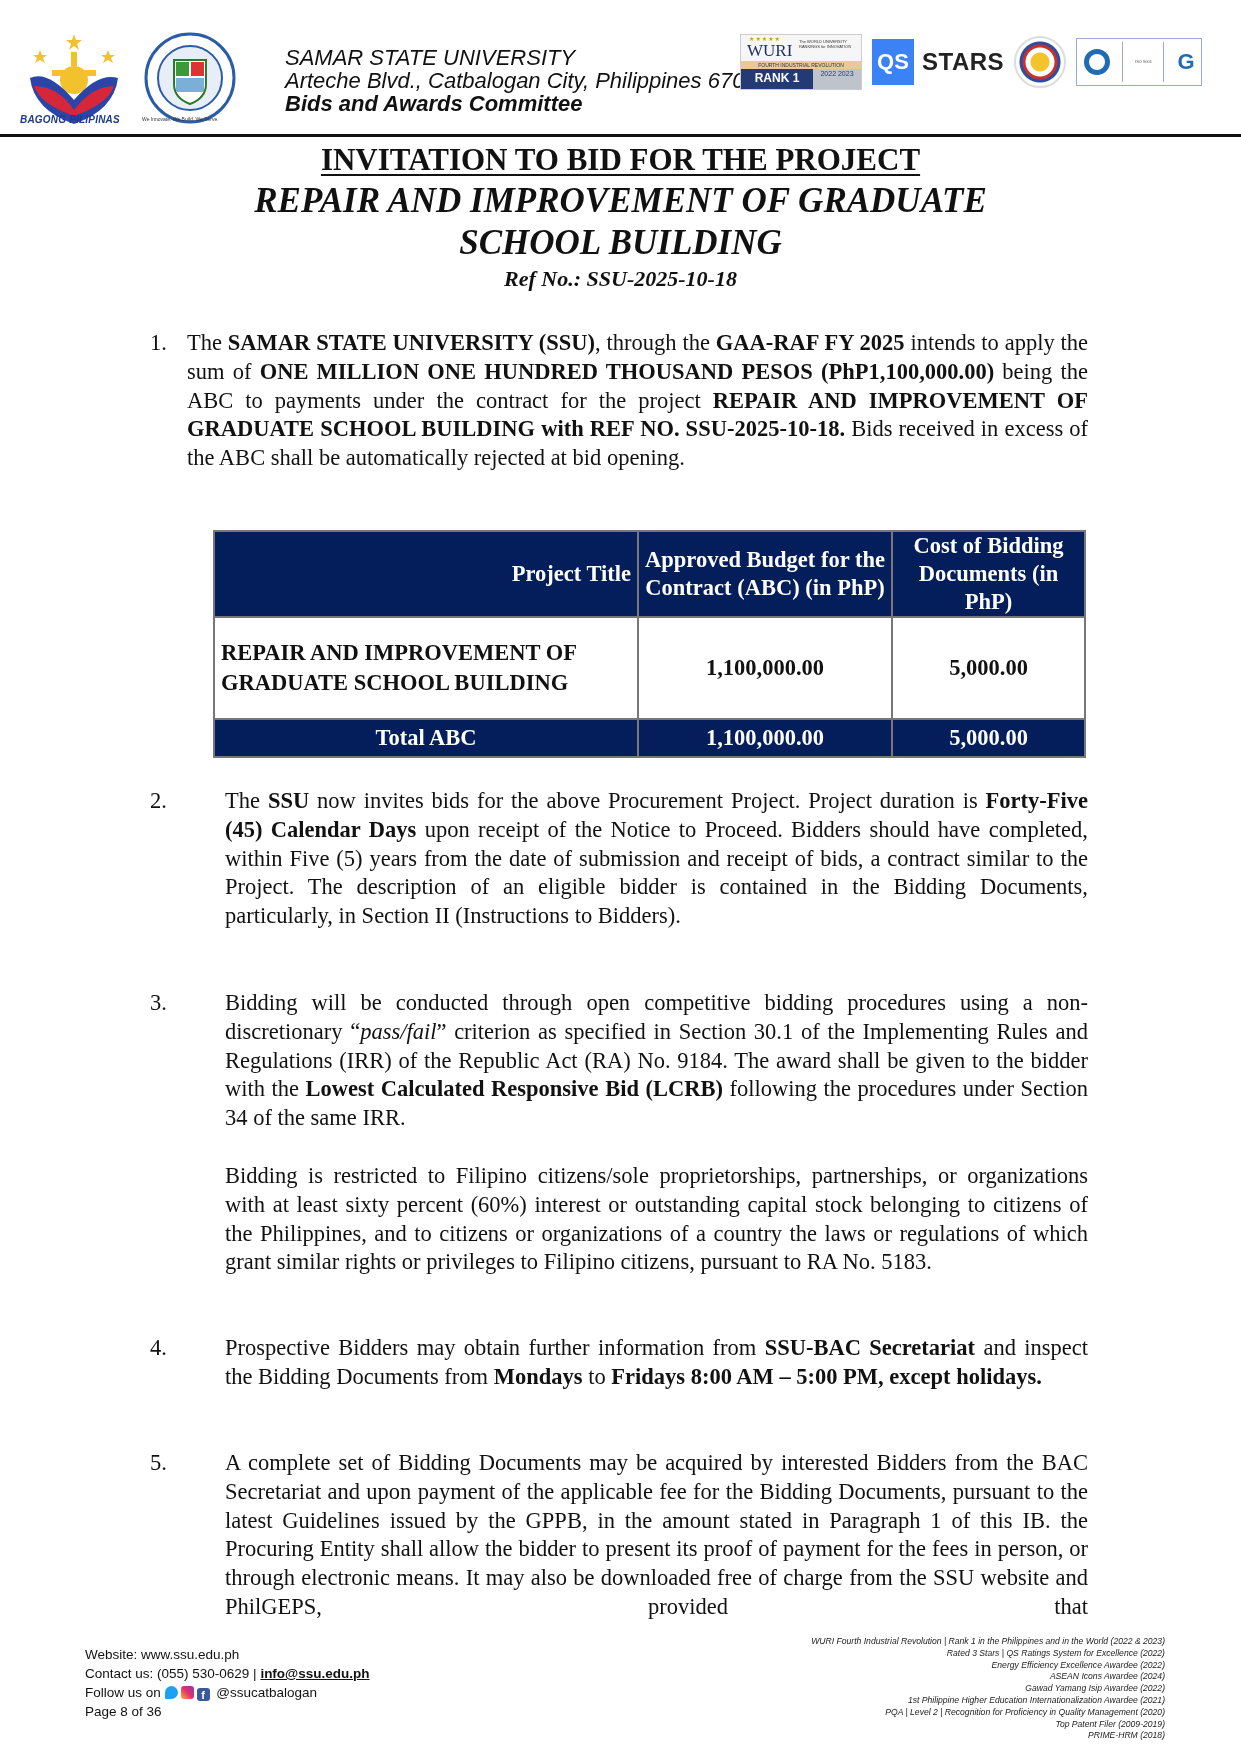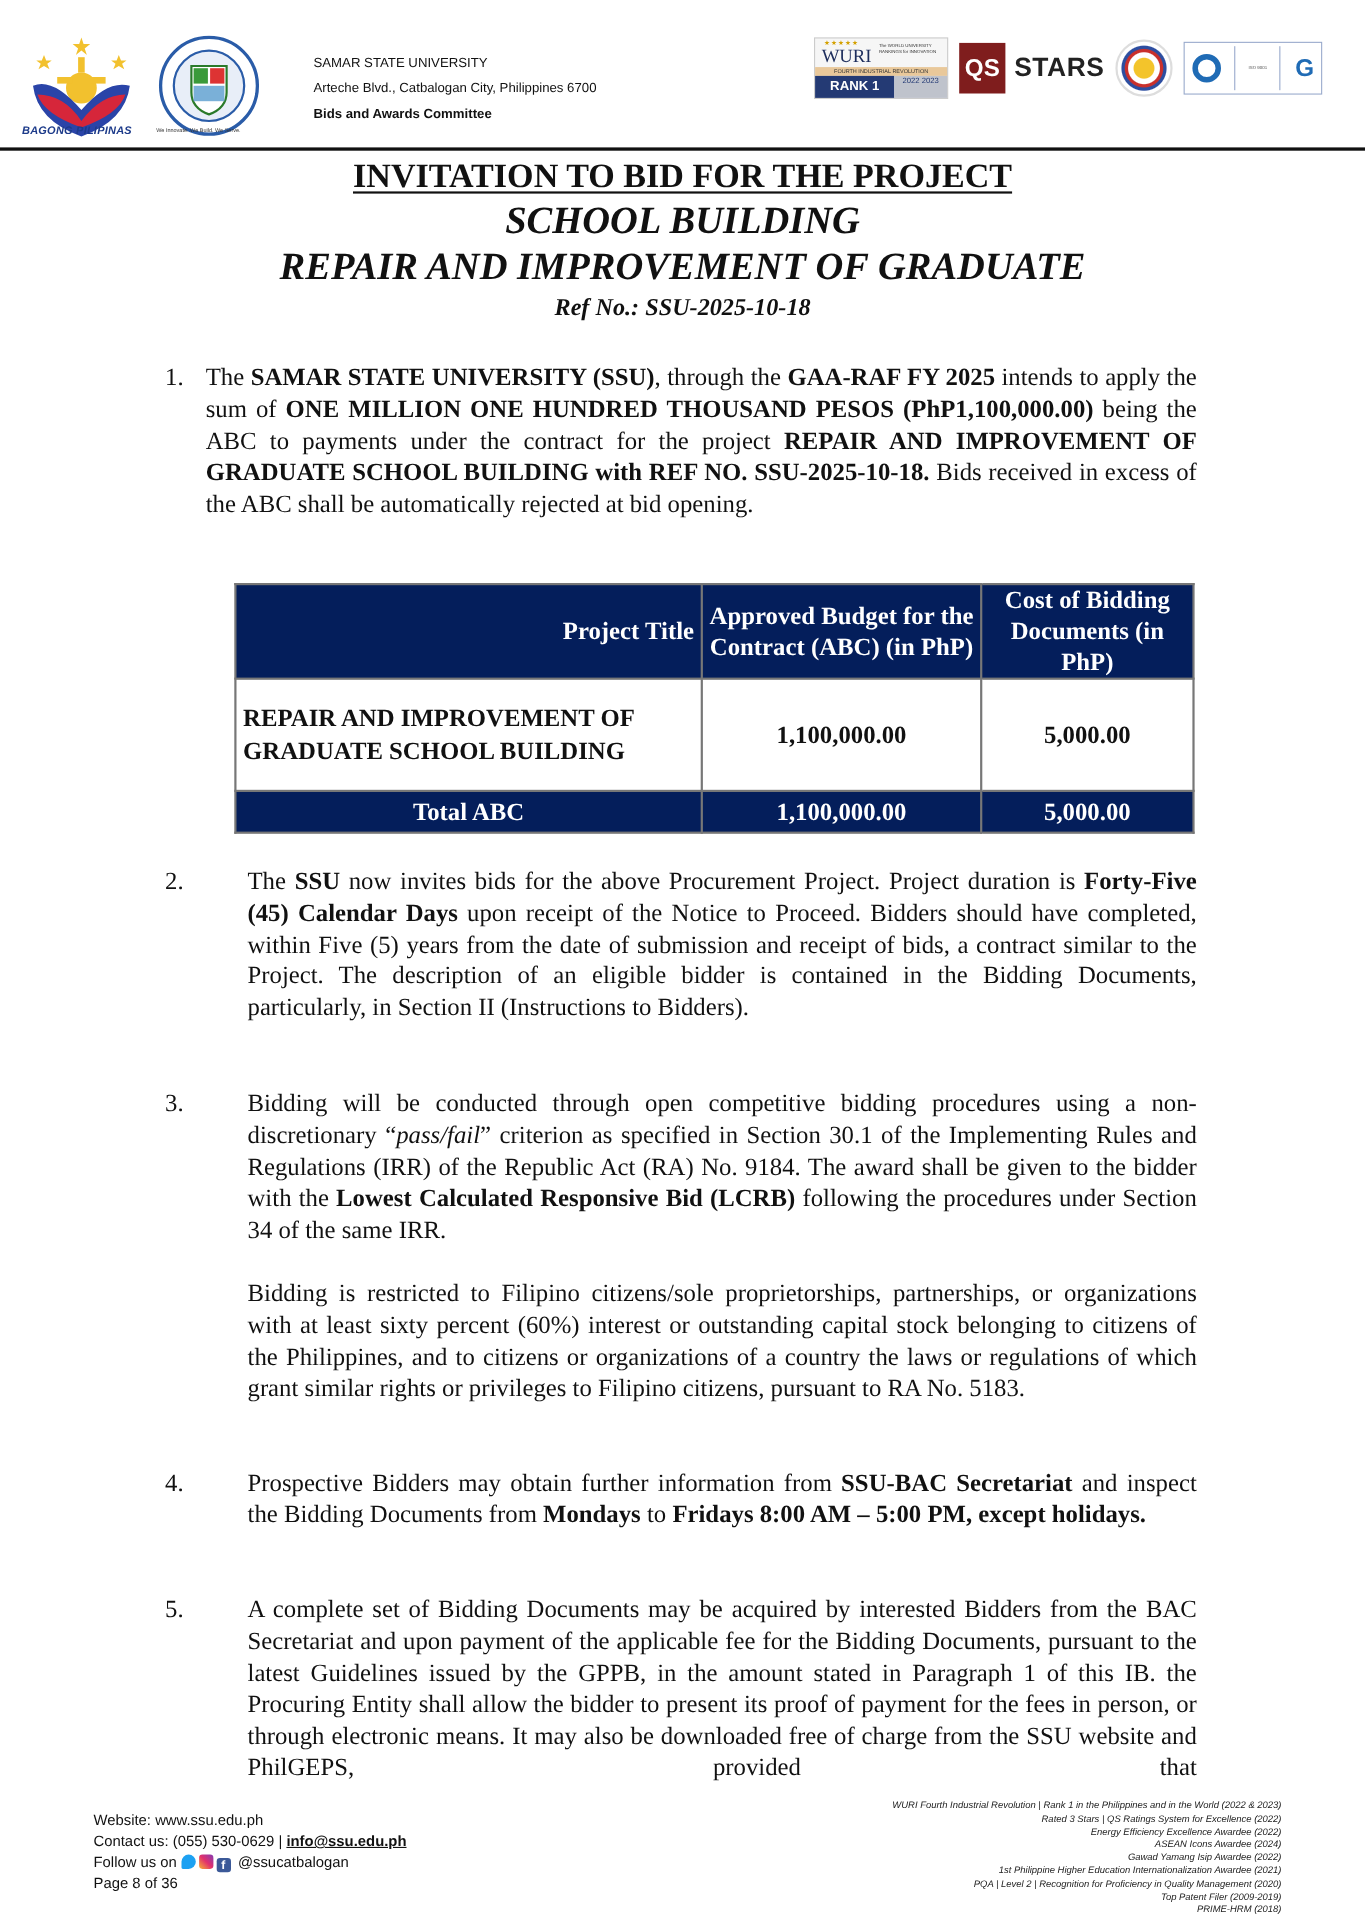--- a/index.html
+++ b/index.html
@@ -4,32 +4,32 @@
 <style>
   html, body { margin:0; padding:0; background:#fff; }
   body { width:1241px; height:1754px; position:relative; overflow:hidden; color:#111; font-family:"Liberation Serif", serif; }
 
   
   .hdr { position:absolute; left:0; top:0; width:1241px; height:138px; }
   .logo-bp { position:absolute; left:18px; top:30px; width:112px; height:98px; }
   .logo-ssu { position:absolute; left:142px; top:32px; width:96px; height:92px; }
   .ssu-tag { position:absolute; left:142px; top:116px; width:110px; font-family:"Liberation Sans", sans-serif; font-size:5px; color:#333; }
   .bp-text { position:absolute; left:20px; top:114px; font-family:"Liberation Sans", sans-serif; font-weight:bold; font-style:italic; font-size:10px; color:#1d3b8a; letter-spacing:0.2px; }
-  .hdr-lines { position:absolute; left:285px; top:46px; font-family:"Liberation Sans", sans-serif; font-size:12px; line-height:23px; color:#111; }
+  .hdr-lines { position:absolute; left:285px; top:46px; font-family:"Liberation Sans", sans-serif; font-size:22px; line-height:23px; color:#111;font-style:italic; }
   .hdr-lines .b { font-weight:bold; }
   .badges { position:absolute; left:740px; top:34px; height:56px; display:flex; align-items:center; gap:10px; }
   .wuri { width:120px; height:54px; border:1px solid #ccc; background:#f6f6f6; position:relative; font-family:"Liberation Serif", serif; }
   .wuri .w { position:absolute; left:6px; top:6px; font-size:17px; color:#1d2d5c; }
   .wuri .stars { position:absolute; left:8px; top:0px; font-size:6px; color:#d4a100; letter-spacing:1px; }
   .wuri .small { position:absolute; left:58px; top:4px; font-size:4px; line-height:5px; width:56px; color:#333; font-family:"Liberation Sans", sans-serif; }
   .wuri .band { position:absolute; left:0; top:26px; width:120px; height:8px; background:#e9c89a; font-size:5px; font-family:"Liberation Sans", sans-serif; text-align:center; color:#333; line-height:8px; }
   .wuri .rank { position:absolute; left:0; top:34px; width:72px; height:20px; background:#243a74; color:#fff; font-family:"Liberation Sans", sans-serif; font-weight:bold; font-size:12px; text-align:center; line-height:18px; }
   .wuri .yrs { position:absolute; left:72px; top:34px; width:48px; height:20px; background:#bfc3cc; color:#243a74; font-family:"Liberation Sans", sans-serif; font-size:7px; text-align:center; line-height:9px; }
   .qs { display:flex; align-items:center; gap:8px; }
-  .qs .box { width:42px; height:46px; background:#7f1d1d; color:#fff; font-family:"Liberation Sans", sans-serif; font-weight:bold; font-size:22px; display:flex; align-items:center; justify-content:center; }
+  .qs .box { width:42px; height:46px; background:#3b82f6; color:#fff; font-family:"Liberation Sans", sans-serif; font-weight:bold; font-size:22px; display:flex; align-items:center; justify-content:center; }
   .qs .stars-t { font-family:"Liberation Sans", sans-serif; font-weight:bold; font-size:24px; color:#222; letter-spacing:0.5px; }
   .pqa { width:48px; height:48px; border-radius:50%; border:2px solid #ddd; background:radial-gradient(circle at 50% 50%, #f3c42b 0 9px, #fff 10px 14px, #c9302c 15px 17px, #2d4ea0 18px 20px, #fff 21px); }
   .socotec { width:124px; height:46px; border:1px solid #9ac; display:flex; align-items:center; justify-content:space-around; background:#fff; }
   .socotec .c1 { width:26px; height:26px; border-radius:50%; border:5px solid #1f6bb5; box-sizing:border-box; }
   .socotec .mid { width:40px; height:40px; border-left:1px solid #9ac; border-right:1px solid #9ac; font-size:4px; font-family:"Liberation Sans",sans-serif; text-align:center; line-height:40px; color:#555; }
   .socotec .c2 { font-family:"Liberation Sans",sans-serif; font-weight:bold; font-size:22px; color:#1f6bb5; }
   .hdr-rule { position:absolute; left:0; top:134px; width:1241px; height:3px; background:#111; }
 
   
   .title1 { position:absolute; left:0; width:1241px; top:142px; text-align:center; font-weight:bold; font-size:31px; text-decoration:underline; text-decoration-thickness:2px; text-underline-offset:4px; }
@@ -112,22 +112,22 @@
       <div class="c1"></div>
       <div class="mid">ISO 9001</div>
       <div class="c2">G</div>
     </div>
   </div>
   <div class="hdr-rule"></div>
 </div>
 
 <div class="title1">INVITATION TO BID FOR THE PROJECT</div>
 <div class="title2">
+  <div>REPAIR AND IMPROVEMENT OF GRADUATE</div>
   <div>SCHOOL BUILDING</div>
-  <div>REPAIR AND IMPROVEMENT OF GRADUATE</div>
 </div>
 <div class="ref">Ref No.: SSU-2025-10-18</div>
 
 <div class="num" style="left:150px; top:329px;">1.</div>
 <div class="para" style="left:187px; top:329px; width:901px;">
   <span>The </span><span class="b">SAMAR STATE UNIVERSITY (SSU)</span><span>, through the </span><span class="b">GAA-RAF FY 2025</span><span> intends to apply the sum of </span><span class="b">ONE MILLION ONE HUNDRED THOUSAND PESOS (PhP1,100,000.00)</span><span> being the ABC to payments under the contract for the project </span><span class="b">REPAIR AND IMPROVEMENT OF GRADUATE SCHOOL BUILDING with REF NO. SSU-2025-10-18.</span><span> Bids received in excess of the ABC shall be automatically rejected at bid opening.</span>
 </div>
 
 <table class="abc">
   <tbody>

